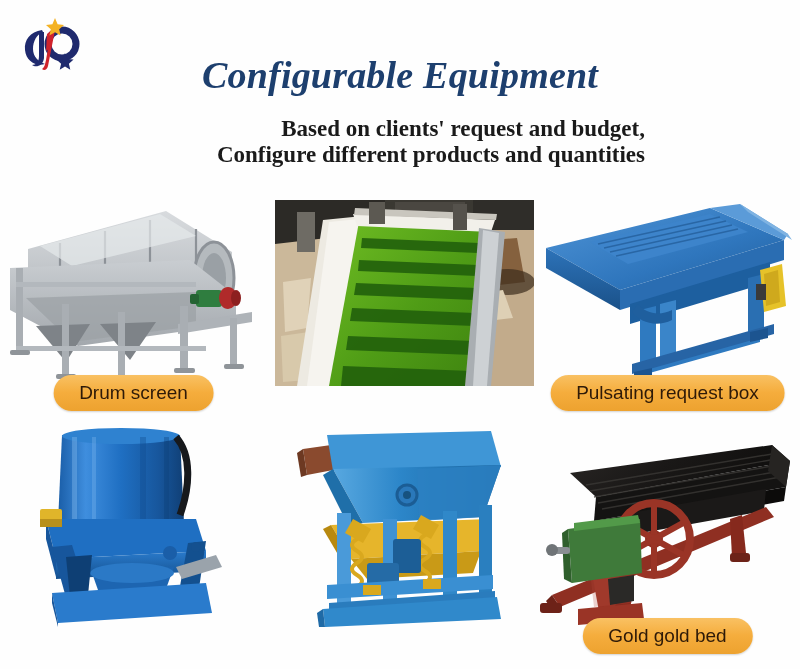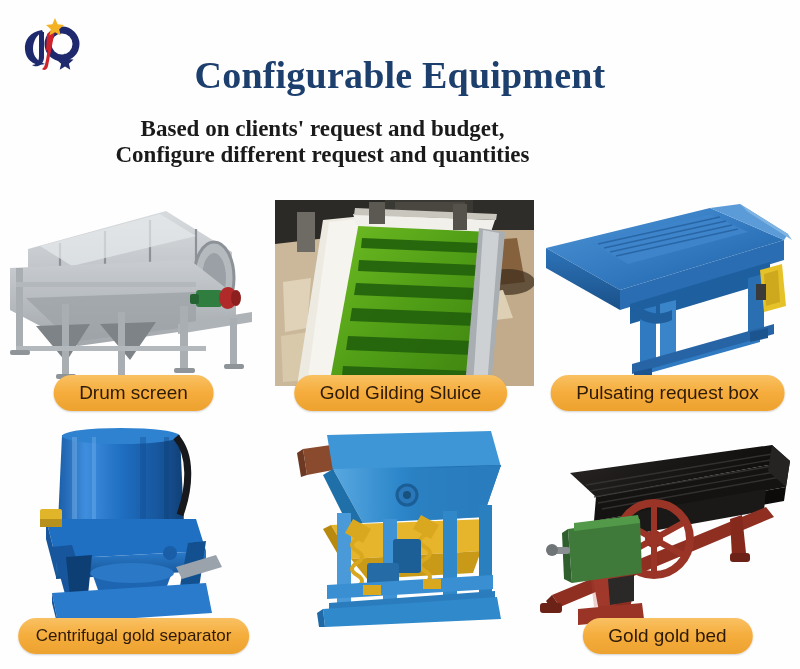--- a/index.html
+++ b/index.html
@@ -31,28 +31,29 @@
     left: 0;
     top: 56px;
     width: 800px;
     text-align: center;
     font-family: "Liberation Serif", serif;
     font-weight: bold;
     font-size: 38px;
     letter-spacing: 0.2px;
     color: #1d3f6e;
     line-height: 1;
+    font-style: italic;
   }
 
   #subtitle {
     position: absolute;
     left: 0;
     top: 116px;
     width: 645px;
-    text-align: center;
+    text-align: right;
     font-family: "Liberation Serif", serif;
     font-weight: bold;
     font-size: 23px;
     line-height: 26px;
     color: #1a1a1a;
   }
   #subtitle .ln { display: block; }
 
   
   #grid {
@@ -125,21 +126,21 @@
     <path d="M43 10 L45.6 16.2 L52 17 L47.2 21.2 L48.6 27.6 L43 24.2 L37.4 27.6 L38.8 21.2 L34 17 L40.4 16.2 Z" fill="#f4b223"></path>
 
     <path d="M53 45 L55.4 51 L61.6 51.6 L56.9 55.7 L58.3 61.8 L53 58.5 L47.7 61.8 L49.1 55.7 L44.4 51.6 L50.6 51 Z" fill="#1f2a6e"></path>
   </svg>
 </div>
 
 <div id="page-title">Configurable Equipment</div>
 
 <div id="subtitle">
   <span class="ln">Based on clients' request and budget,</span>
-  <span class="ln">Configure different request and quantities</span>
+  <span class="ln">Configure different products and quantities</span>
 </div>
 
 <div id="grid">
 
   <div class="card c0">
     <div class="art">
       <svg viewBox="0 0 267 200" width="267" height="200">
         <defs>
           <linearGradient id="ds_drum" x1="0" y1="0" x2="0" y2="1">
             <stop offset="0" stop-color="#d8dbde"></stop>
@@ -249,21 +250,20 @@
         <path d="M88 22 L230 28 L229 34 L87 29 Z" fill="#c9c6be"></path>
 
         <path d="M212 42 L238 46 L224 200 L198 200 Z" fill="#a9aeb2"></path>
         <path d="M216 44 L232 47 L220 200 L206 200 Z" fill="#cdd1d4"></path>
 
         <rect x="30" y="26" width="18" height="40" fill="#6e6b64"></rect>
         <rect x="102" y="16" width="16" height="22" fill="#5c5952"></rect>
         <rect x="186" y="18" width="14" height="26" fill="#55524c"></rect>
       </svg>
     </div>
-    <div class="badge">Gold Gilding Sluice</div>
   </div>
 
   <div class="card c2">
     <div class="art">
       <svg viewBox="0 0 267 200" width="267" height="200">
         <defs>
           <linearGradient id="pb_top" x1="0" y1="0" x2="1" y2="1">
             <stop offset="0" stop-color="#4f94d6"></stop>
               <stop offset=".6" stop-color="#2f76bd"></stop>
             <stop offset="1" stop-color="#215f9d"></stop>
@@ -357,21 +357,20 @@
         <path d="M66 130 L92 128 L88 168 L70 170 Z" fill="#0e3f74"></path>
 
         <path d="M52 166 L206 156 L212 186 L58 196 Z" fill="#2a7bcc"></path>
         <path d="M52 166 L58 196 L58 200 L52 176 Z" fill="#17569c"></path>
 
         <path d="M176 140 L216 128 L222 140 L182 152 Z" fill="#9aa3ab"></path>
         <circle cx="170" cy="126" r="7" fill="#1a5ea8"></circle>
         <circle cx="196" cy="120" r="5" fill="#14508f"></circle>
       </svg>
     </div>
-    <div class="badge">Centrifugal gold separator</div>
   </div>
 
   <div class="card c4">
     <div class="art">
       <svg viewBox="0 0 267 200" width="267" height="200">
         <defs>
           <linearGradient id="jg_hop" x1="0" y1="0" x2="1" y2="0">
             <stop offset="0" stop-color="#58a8e0"></stop>
               <stop offset=".4" stop-color="#2c86c9"></stop>
             <stop offset="1" stop-color="#1a649e"></stop>

